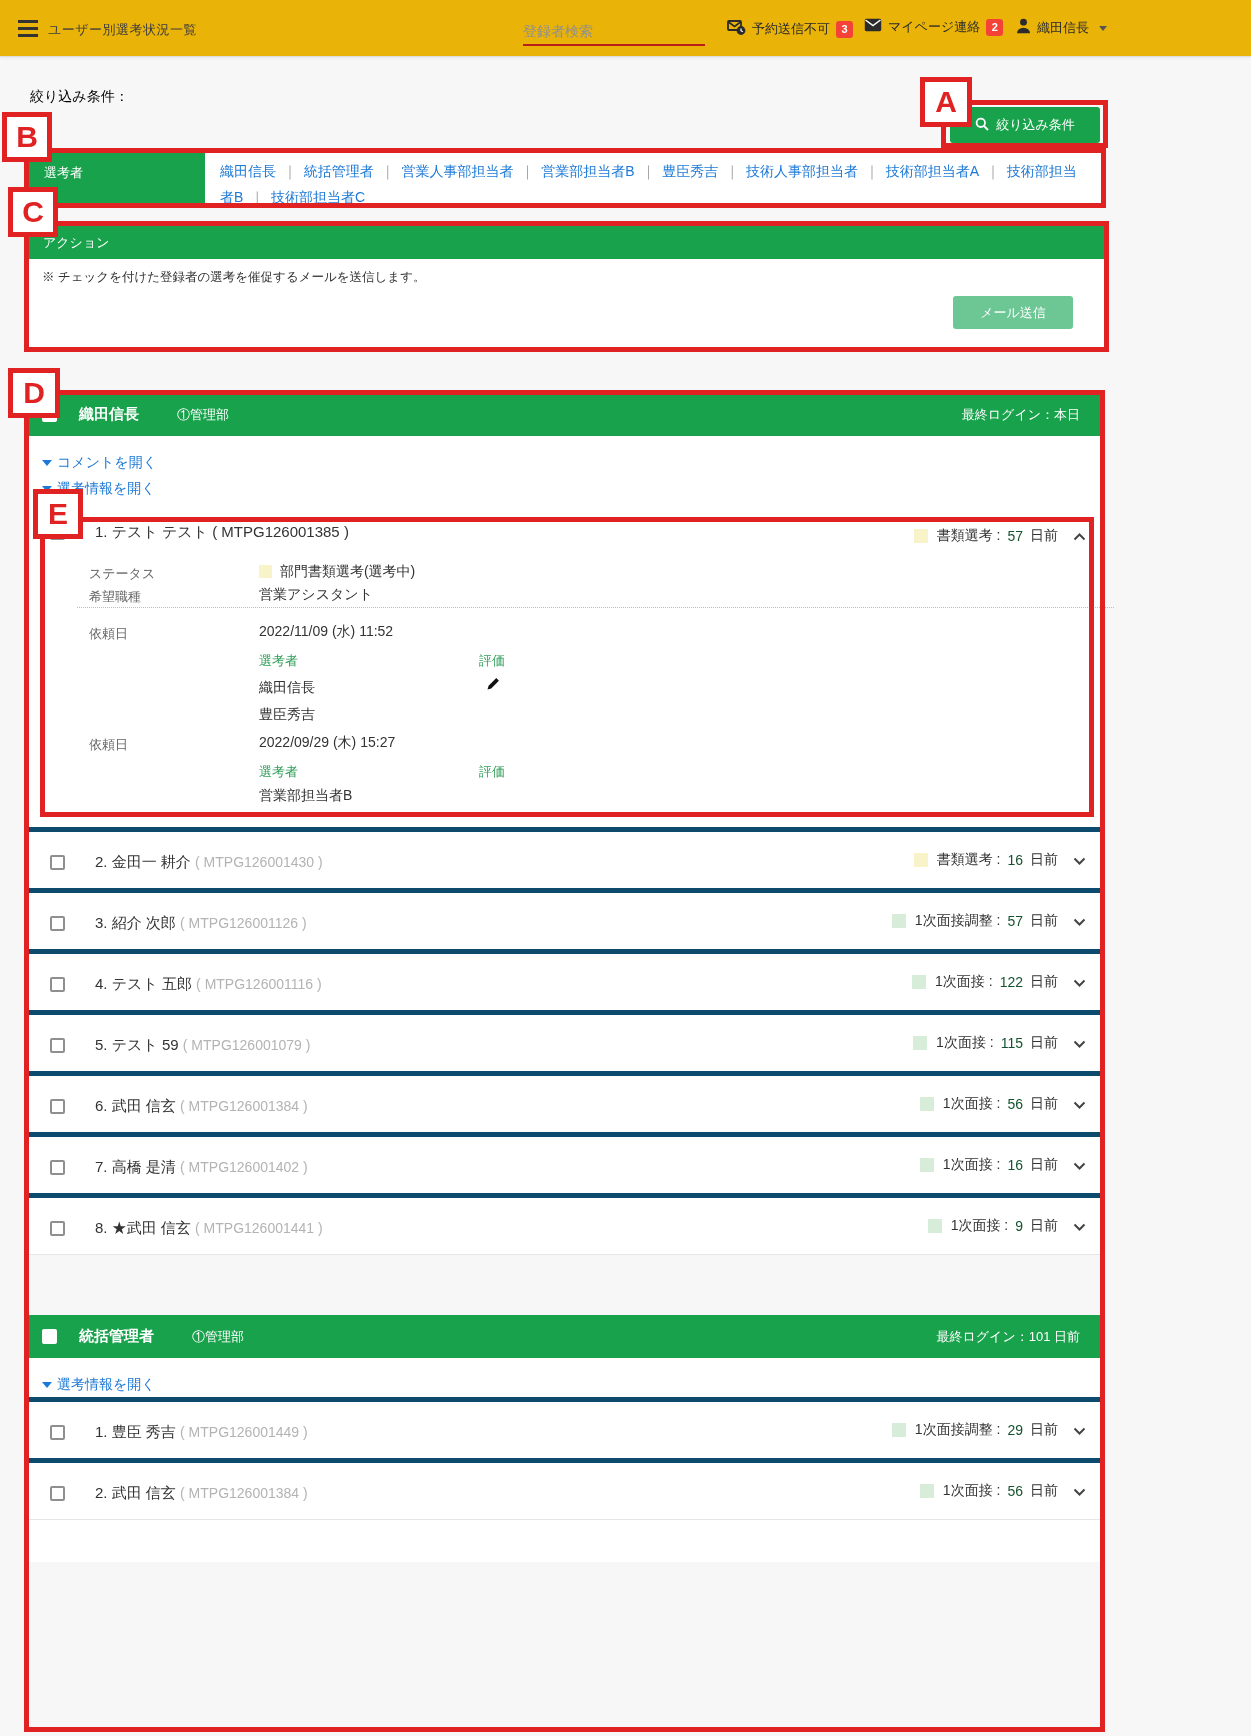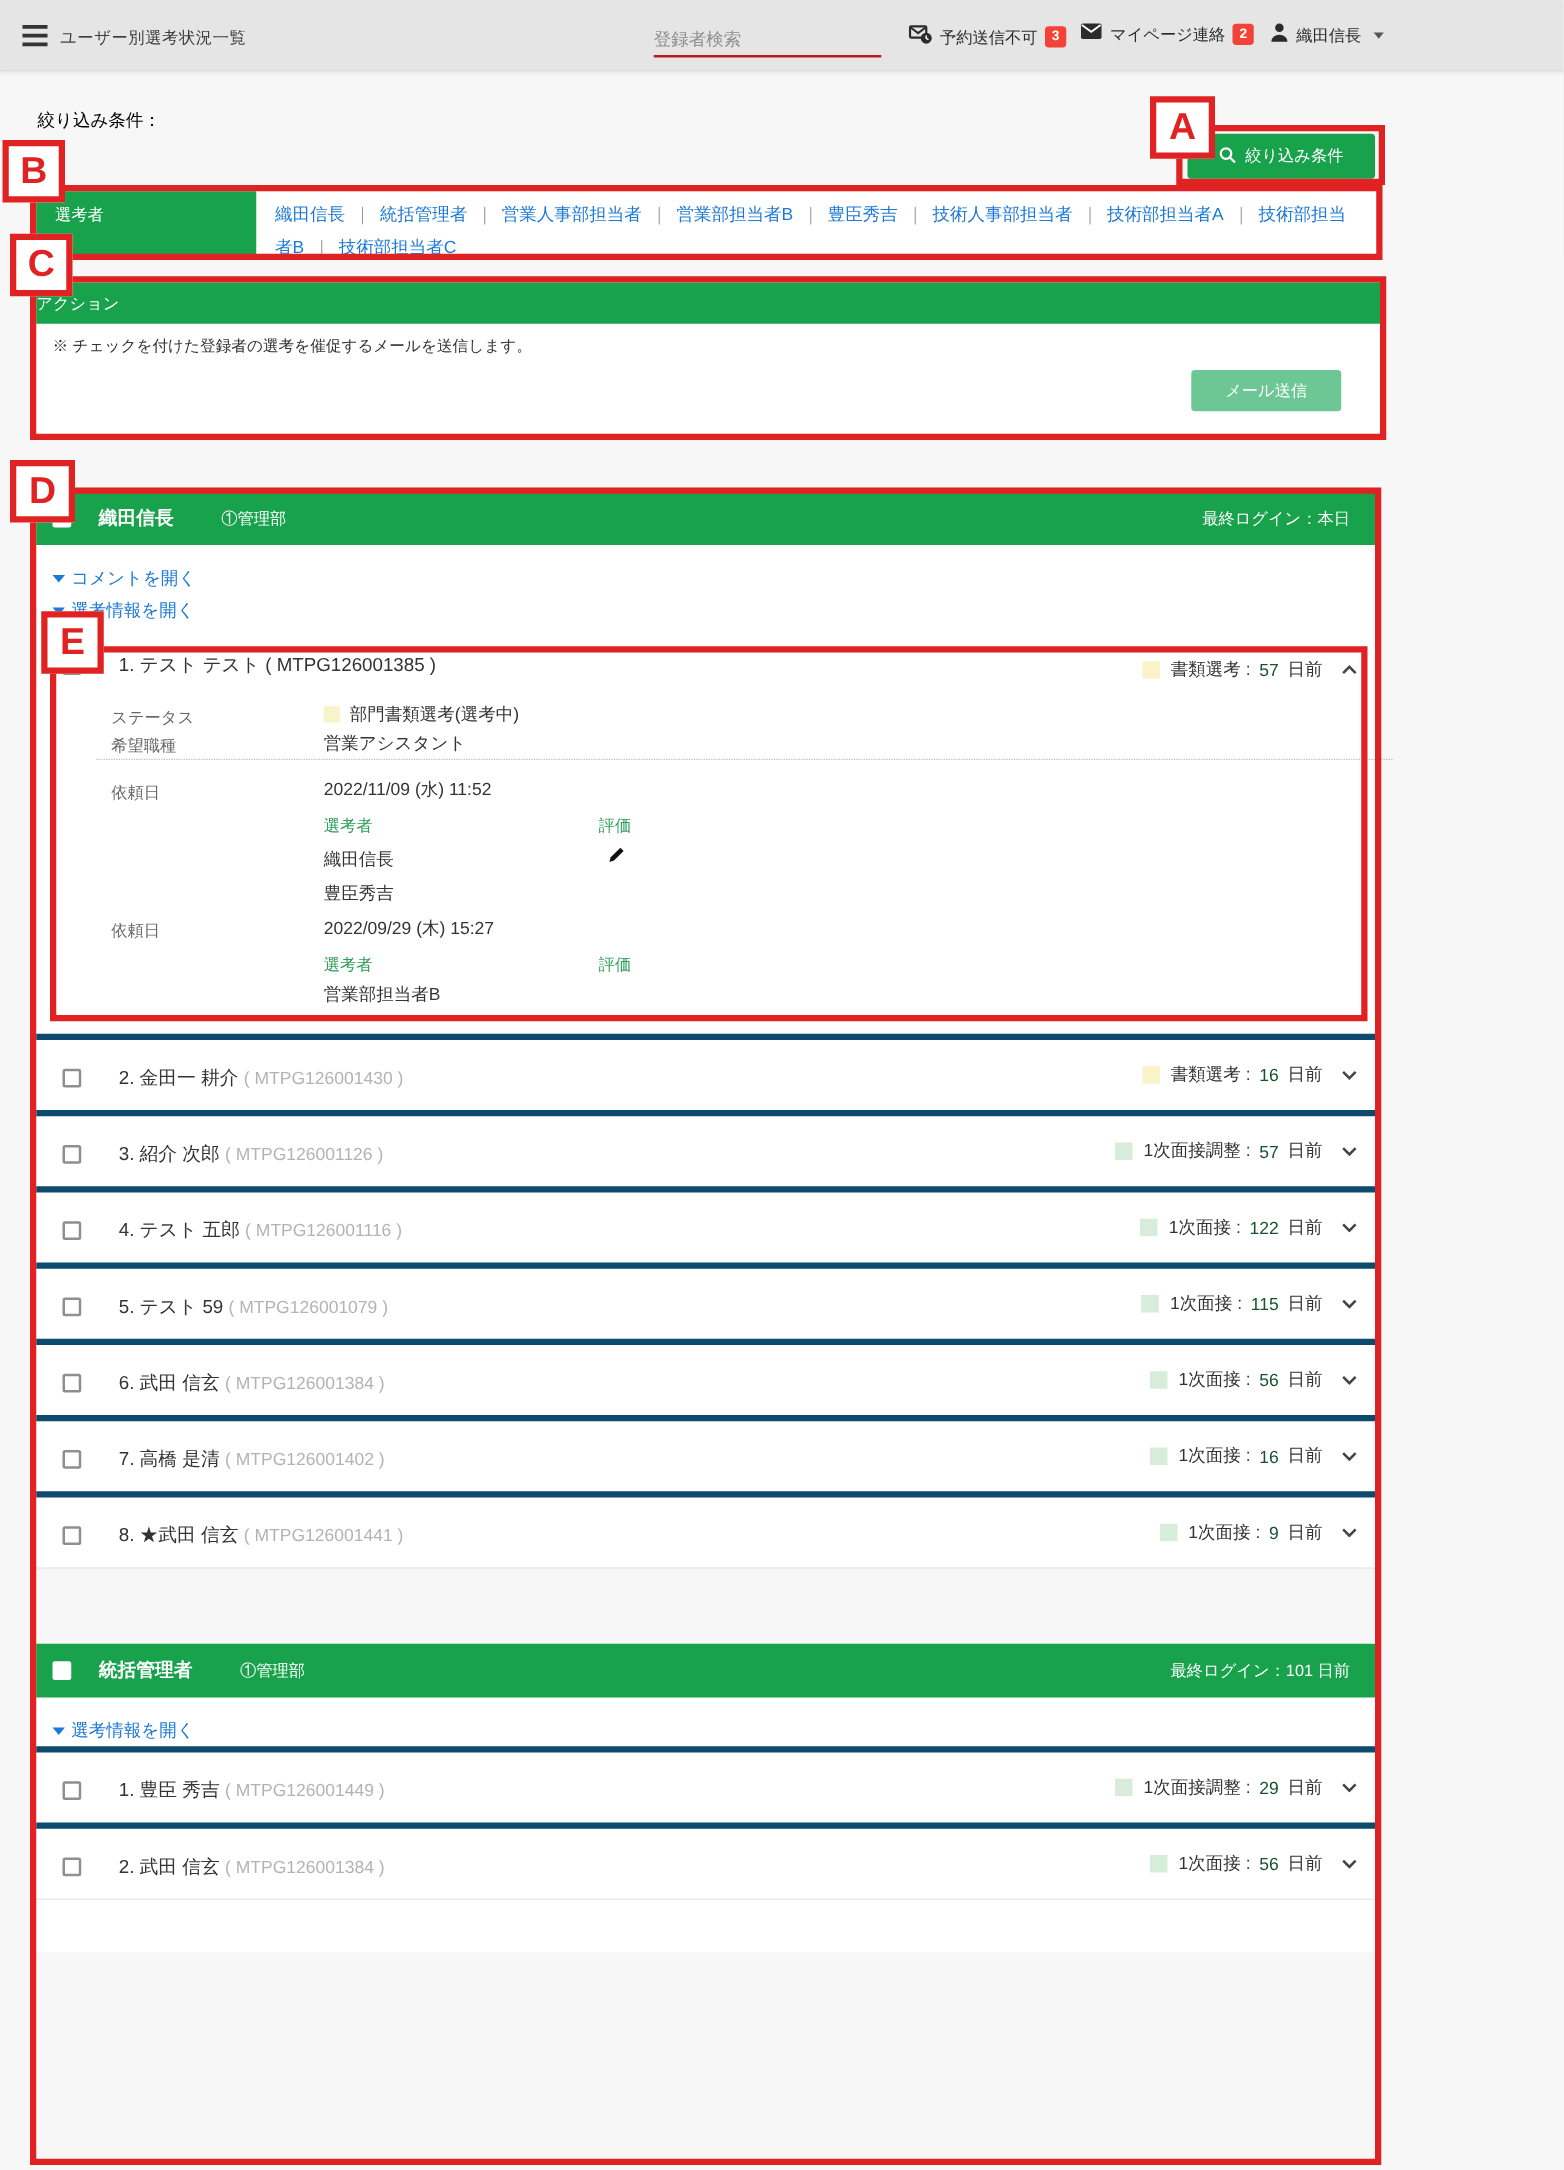--- a/index.html
+++ b/index.html
@@ -2,21 +2,21 @@
 <html><head>
 <meta charset="utf-8">
 <style>
   * { margin:0; padding:0; box-sizing:border-box; }
   body { background:#e9e9e9; font-family:"Liberation Sans", sans-serif; }
   #page { position:relative; width:1251px; height:1736px; background:#f7f7f7; overflow:hidden;
           font-family:"Liberation Sans", sans-serif; }
   .abs { position:absolute; }
 
   
-  #topbar { position:absolute; left:0; top:0; width:1251px; height:57px; background:#e5e5e5;
+  #topbar { position:absolute; left:0; top:0; width:1251px; height:57px; background:#eab308;
             border-bottom:1px solid #ddd; box-shadow:0 1px 3px rgba(0,0,0,.08); z-index:5; }
   .burger span { display:block; width:20px; height:3px; background:#333; margin-bottom:4px; }
   #page-title { font-size:13px; color:#3c3c3c; letter-spacing:.5px; }
   #search-input { position:absolute; left:523px; top:18px; width:182px; height:28px; border:none;
                   border-bottom:2px solid #b91c1c; background:transparent; font-size:14px; color:#333;
                   font-family:"Liberation Sans", sans-serif; outline:none; }
   #search-input::placeholder { color:#8f8f8f; }
   .nav-item { position:absolute; top:18px; display:flex; align-items:center; gap:6px; cursor:pointer; }
   .nav-label { font-size:13px; color:#2b2b2b; }
   .badge { display:inline-block; min-width:17px; height:17px; padding:0 3px; background:#f44336;
@@ -42,21 +42,21 @@
   
   #reviewer-row { position:absolute; left:29px; top:153px; width:1072px; height:52px; background:#fff; }
   #reviewer-tab { position:absolute; left:0; top:0; width:176px; height:52px; background:#18a24c;
                   padding:10px 0 0 15px; }
   #reviewer-links { position:absolute; left:191px; top:5px; width:870px; line-height:26px; font-size:14px; }
   #reviewer-links .rlink { color:#1d79d6; cursor:pointer; }
   #reviewer-links .rsep { color:#999; padding:0 7px; }
 
   
   #action-bar { position:absolute; left:29px; top:226px; width:1075px; height:33px; background:#18a24c;
-                display:flex; align-items:center; }
+                display:flex; align-items:center; padding-left:14px; }
   #action-note { position:absolute; left:42px; top:269px; font-size:12.5px; color:#333; }
   #mail-select { position:absolute; left:42px; top:295px; width:868px; height:36px;
                  border-bottom:1px solid #9a9a9a; font-size:15px; color:#333; cursor:pointer; }
   #mail-select .val { position:absolute; left:14px; top:8px; }
   .tri-dark { width:0; height:0; border-left:5px solid transparent; border-right:5px solid transparent;
               border-top:6px solid #333; position:absolute; right:8px; top:15px; }
   #send-btn { position:absolute; left:953px; top:296px; width:120px; height:33px; background:#6cc795;
               border:none; border-radius:3px; color:#fff; font-size:13px; cursor:pointer;
               font-family:"Liberation Sans", sans-serif; }
 

